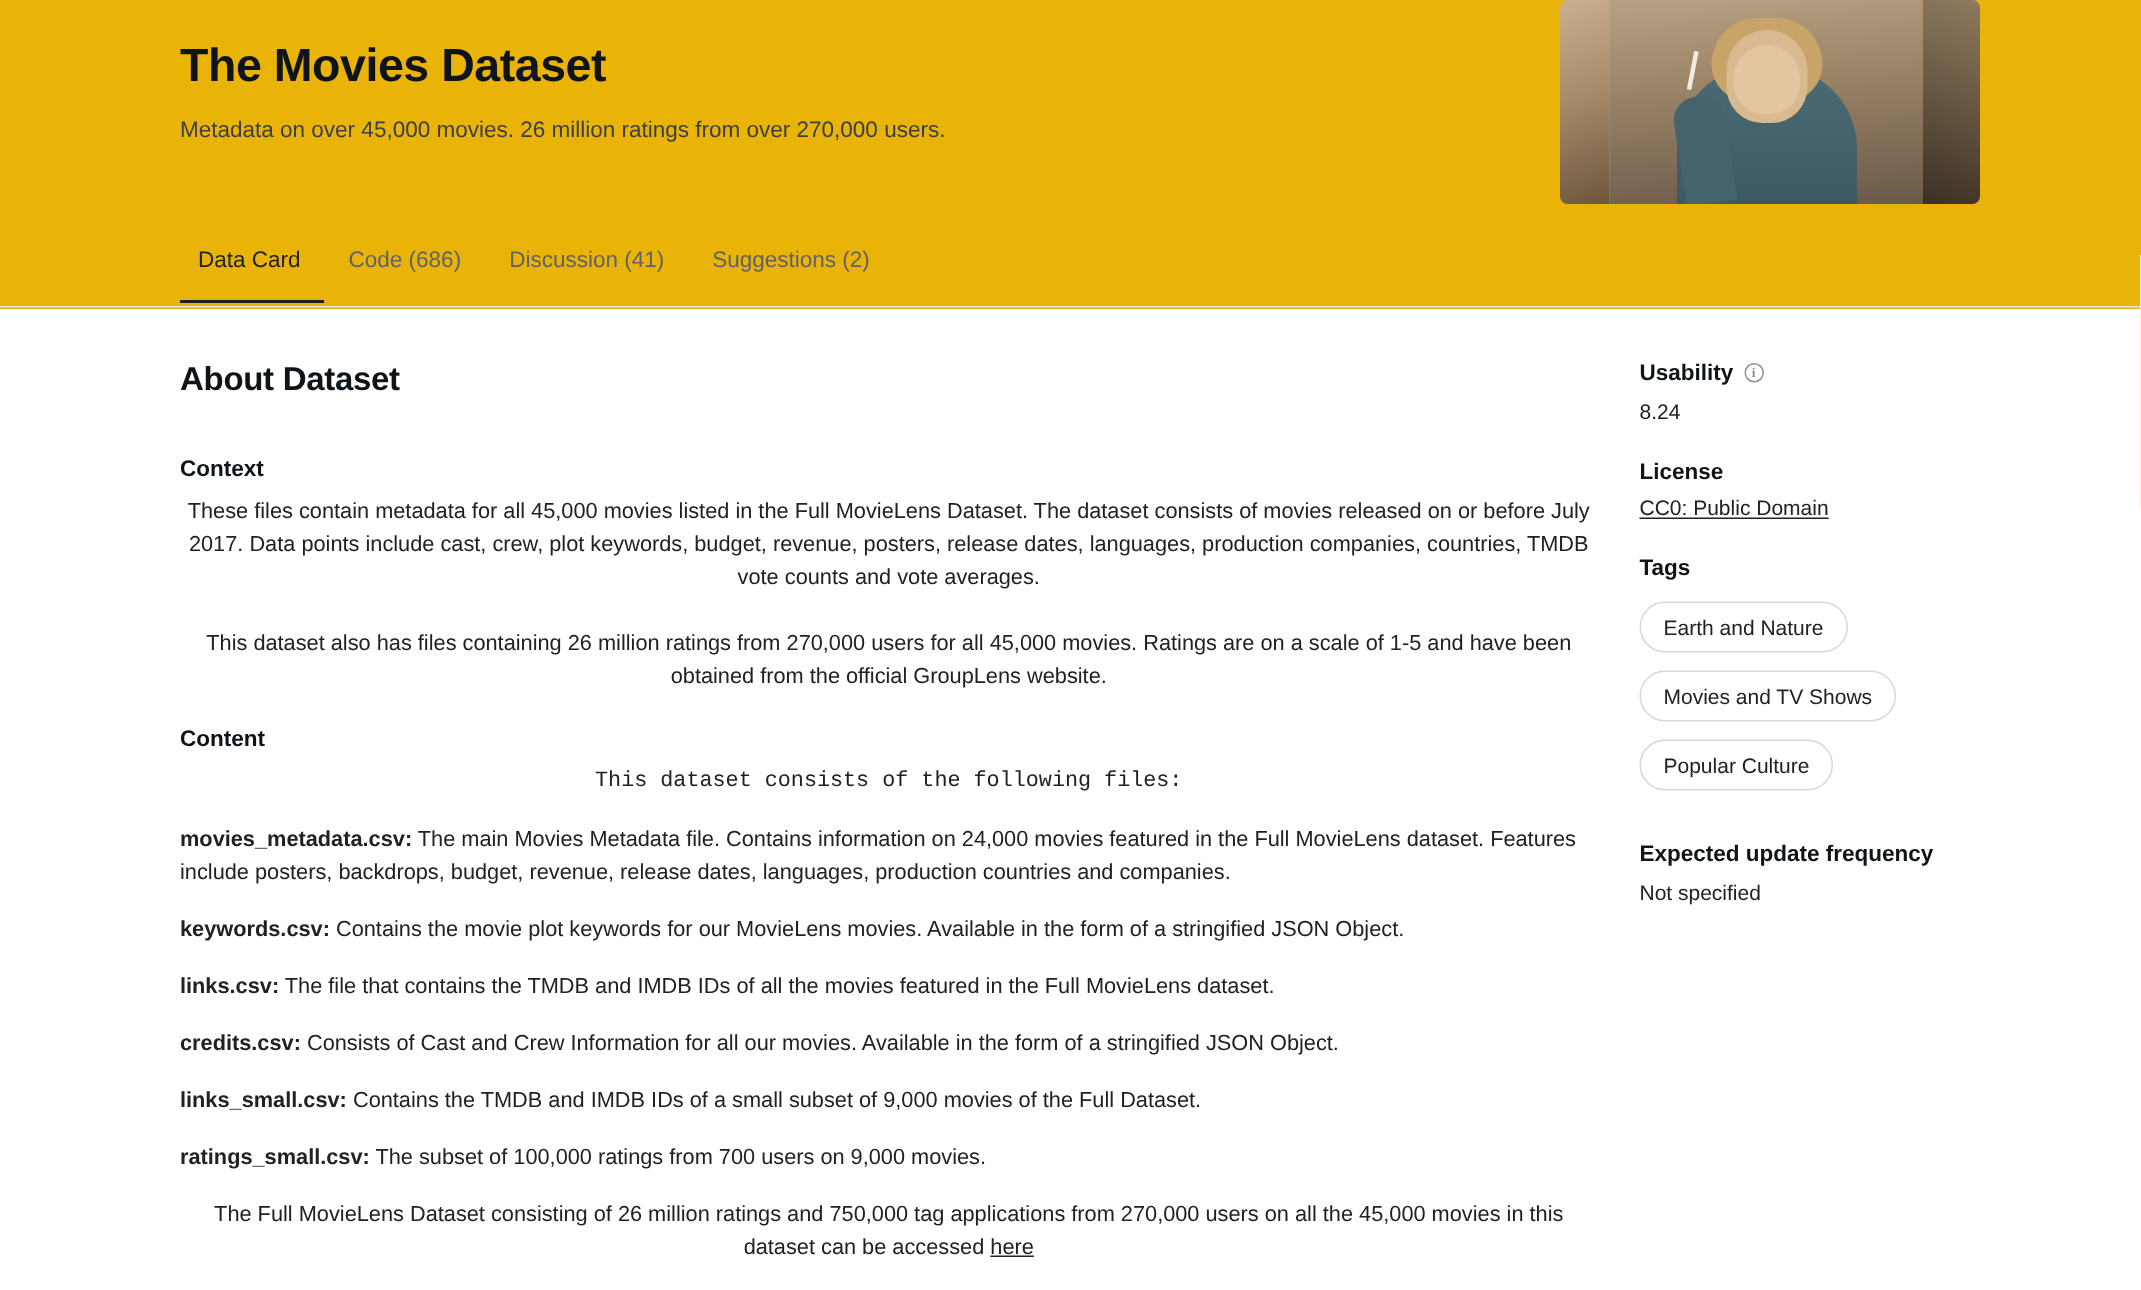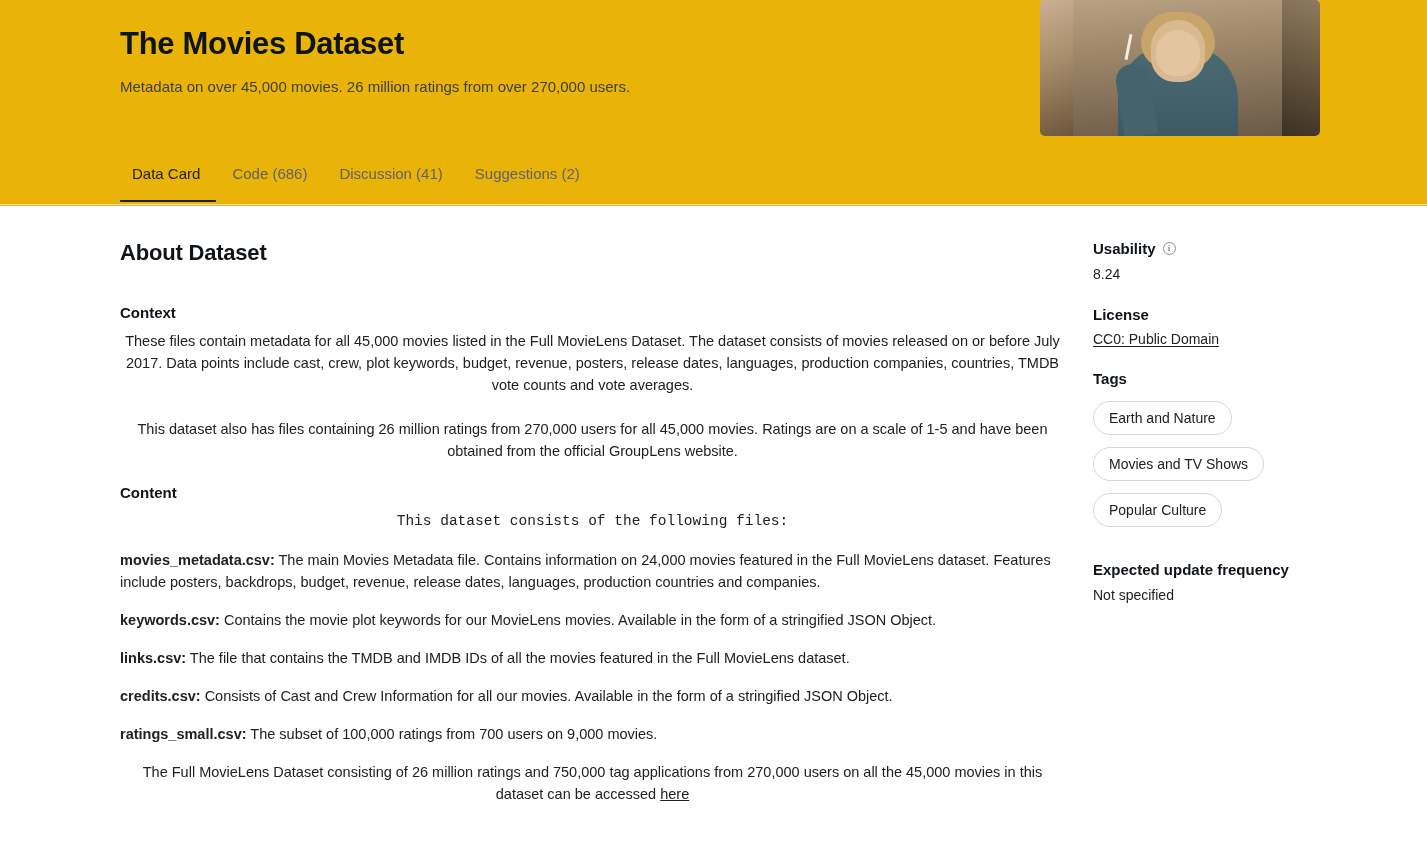--- a/index.html
+++ b/index.html
@@ -304,20 +304,23 @@
       <p class="file-line">
         <span class="file-name">keywords.csv:</span><span> Contains the movie plot keywords for our MovieLens movies. Available in the form of a stringified JSON Object.</span>
       </p>
       <p class="file-line">
         <span class="file-name">links.csv:</span><span> The file that contains the TMDB and IMDB IDs of all the movies featured in the Full MovieLens dataset.</span>
       </p>
       <p class="file-line">
         <span class="file-name">credits.csv:</span><span> Consists of Cast and Crew Information for all our movies. Available in the form of a stringified JSON Object.</span>
       </p>
       <p class="file-line">
+        <span class="file-name">links_small.csv:</span><span> Contains the TMDB and IMDB IDs of a small subset of 9,000 movies of the Full Dataset.</span>
+      </p>
+      <p class="file-line">
         <span class="file-name">ratings_small.csv:</span><span> The subset of 100,000 ratings from 700 users on 9,000 movies.</span>
       </p>
 
       <p class="para">
         <span>The Full MovieLens Dataset consisting of 26 million ratings and 750,000 tag applications from 270,000 users on all the 45,000 movies in this dataset can be accessed </span><a class="inline-link" href="#">here</a>
       </p>
     </div>
 
     <div class="sidebar">
 

